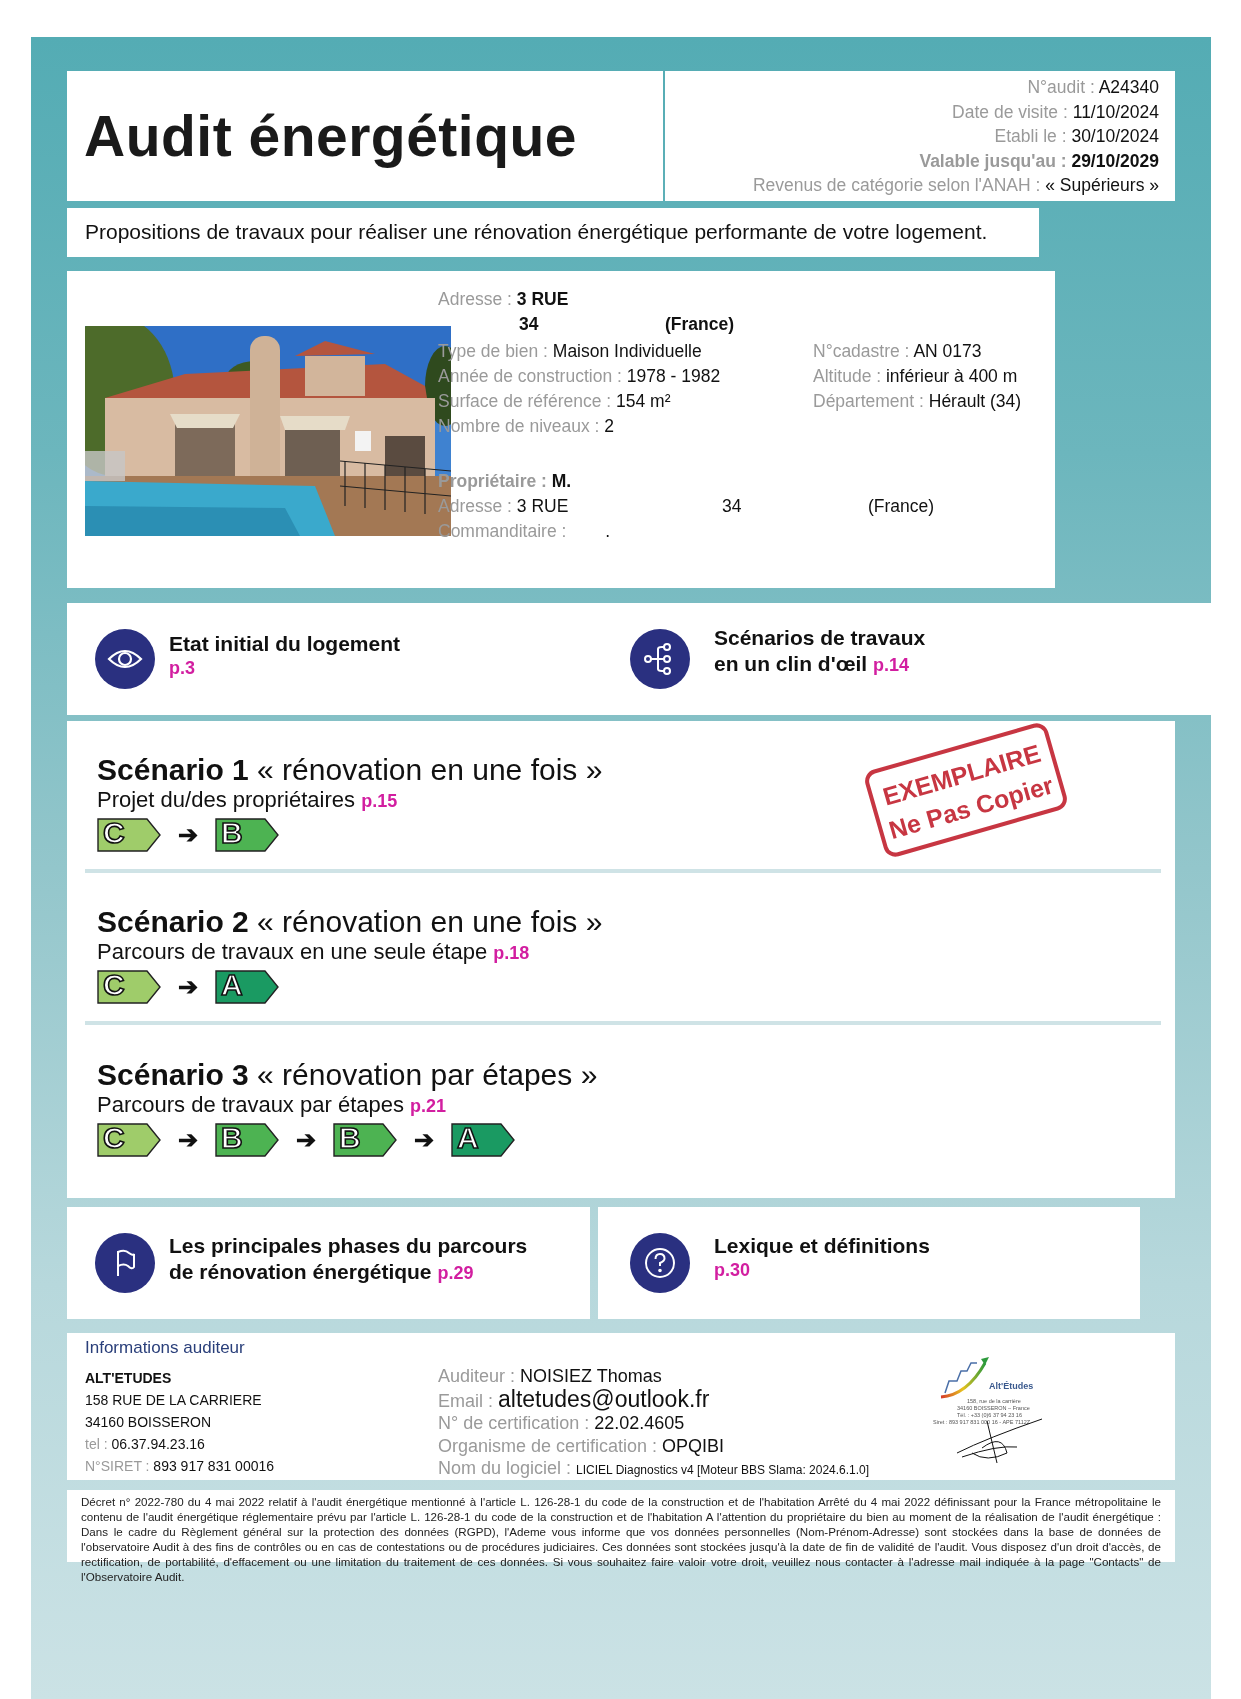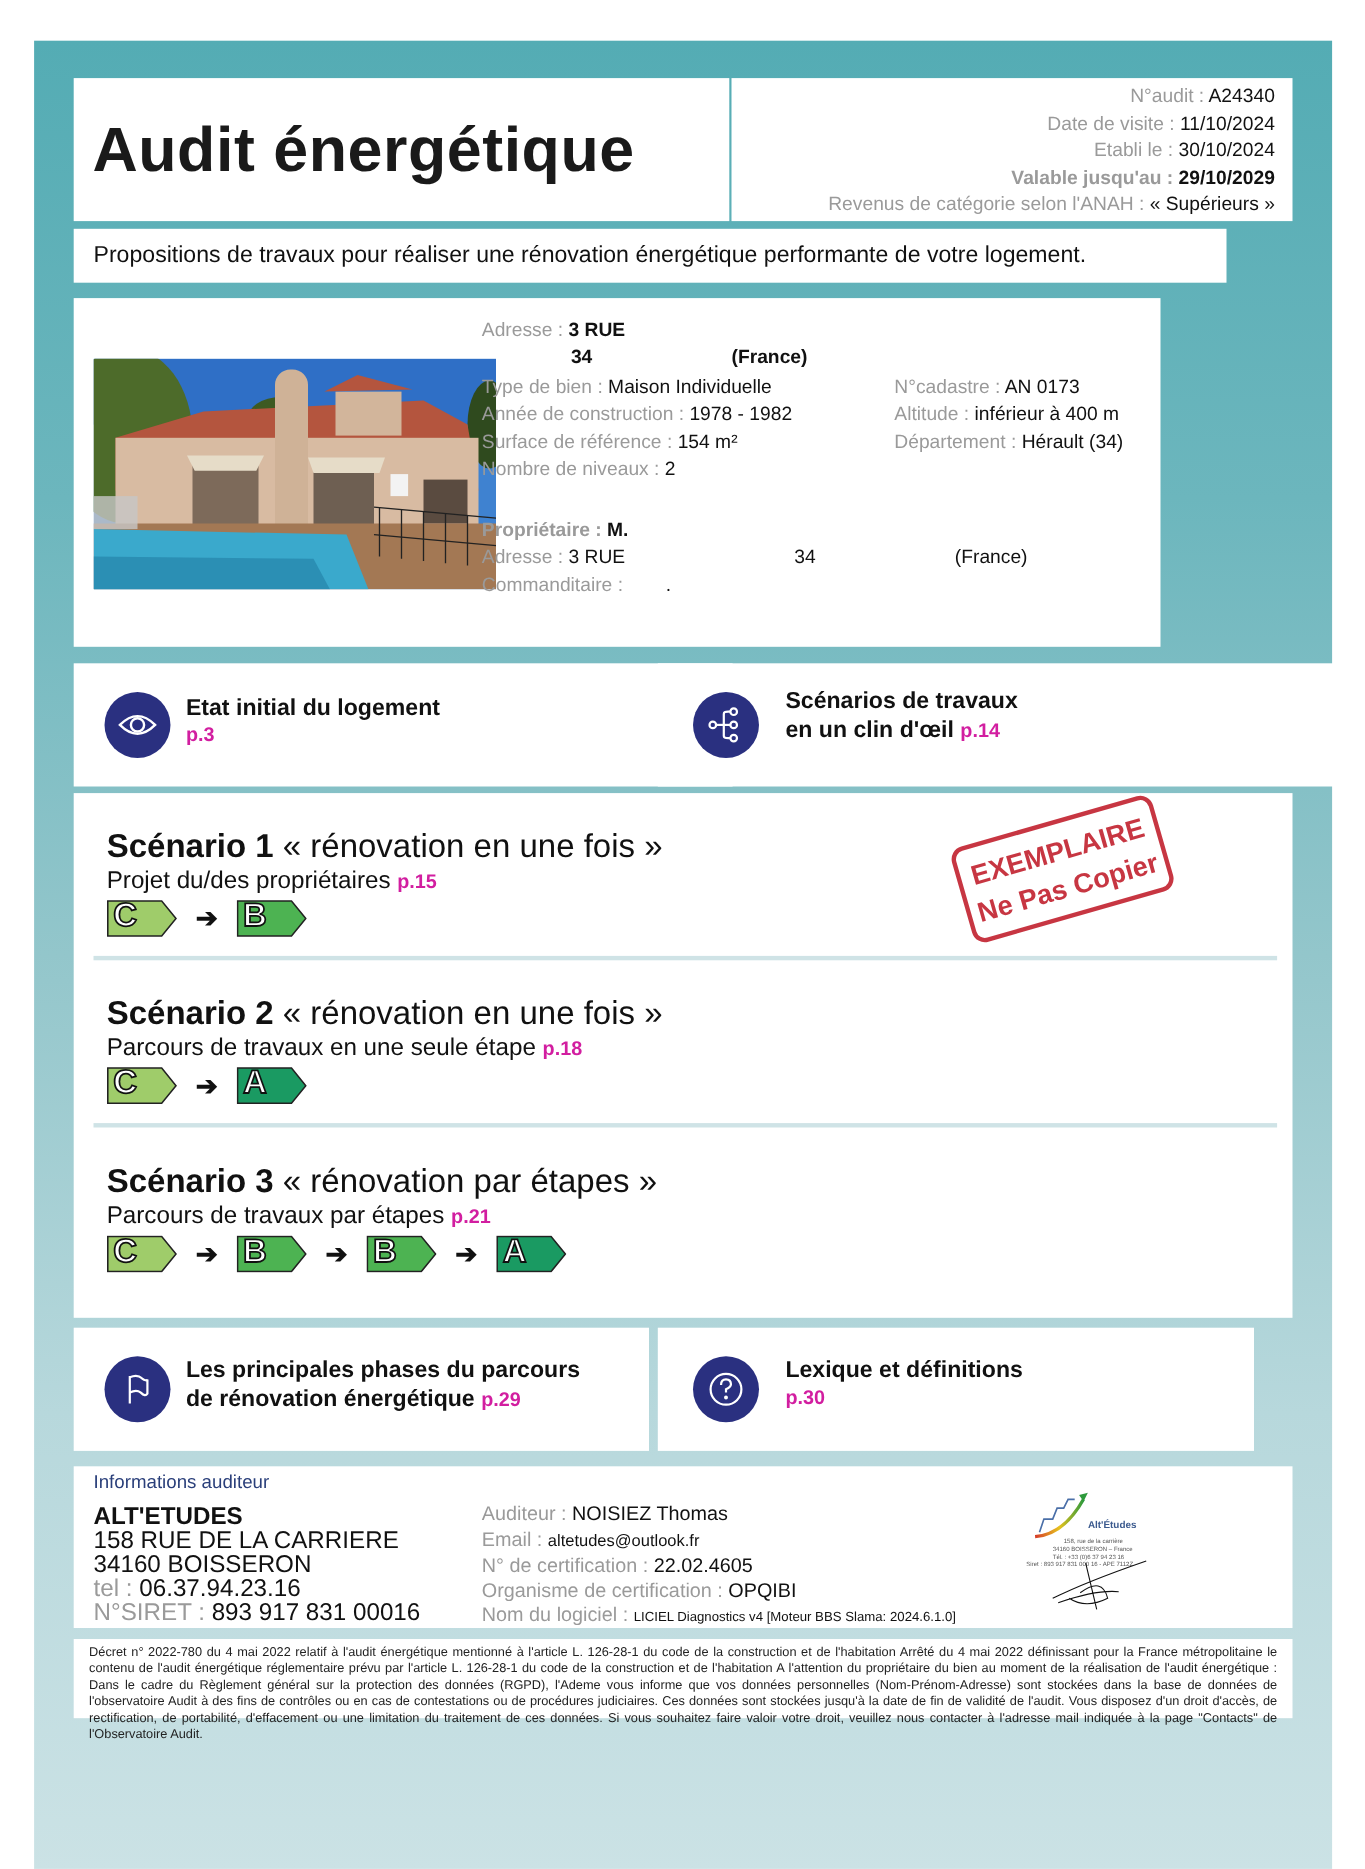--- a/index.html
+++ b/index.html
@@ -14,21 +14,21 @@
 
   
   .title-box { left: 36px; top: 34px; width: 596px; height: 130px; }
   .title-box h1 { position: absolute; left: 17px; top: 32px; font-size: 57px; font-weight: 700; color: #1a1a1a; letter-spacing: 0.5px; }
   .meta-box { left: 634px; top: 34px; width: 510px; height: 130px; text-align: right; padding: 4px 16px 0 0; }
   .meta-row { font-size: 17.5px; line-height: 24.5px; white-space: nowrap; }
   .lbl { color: #9a9a9a; }
   .val { color: #111; }
   .bold { font-weight: 700; }
 
-  .subtitle-box { left: 36px; top: 171px; width: 1048px; height: 49px; }
+  .subtitle-box { left: 36px; top: 171px; width: 972px; height: 49px; }
   .subtitle-box p { position: absolute; left: 18px; top: 12px; font-size: 21px; color: #111; white-space: nowrap; }
 
   
   .prop-box { left: 36px; top: 234px; width: 988px; height: 317px; }
   .photo { position: absolute; left: 18px; top: 55px; width: 366px; height: 210px; overflow: hidden; }
   .prop-text { position: absolute; font-size: 17.5px; line-height: 25px; white-space: nowrap; }
 
   
   .card { height: 112px; }
   .icon-circle { position: absolute; width: 60px; height: 60px; border-radius: 50%; background: #2a3080; display: flex; align-items: center; justify-content: center; }
@@ -47,21 +47,21 @@
   .cls span { position: absolute; left: 6px; top: -2px; font-size: 30px; font-weight: 700; color: #fff;
               -webkit-text-stroke: 1.6px #111; font-family: "Liberation Sans", sans-serif; }
   .arrow { width: 54px; text-align: center; font-size: 24px; font-weight: 700; color: #111; }
   .divider { position: absolute; left: 18px; width: 1076px; height: 4px; background: #cfe3e6; }
 
   .stamp { position: absolute; left: 804px; top: 24px; width: 190px; height: 90px; transform: rotate(-16deg); border: 4px solid #c2212e; border-radius: 12px; text-align: center; color: #c2212e; font-weight: 700; font-size: 25px; line-height: 34px; padding-top: 8px; opacity: 0.9; }
 
   
   .aud-box { left: 36px; top: 1296px; width: 1108px; height: 147px; }
   .aud-head { position: absolute; left: 18px; top: 5px; font-size: 17px; color: #2a3f7a; }
-  .aud-left { position: absolute; left: 18px; top: 34px; font-size: 22px; line-height: 22px; white-space: nowrap; }
+  .aud-left { position: absolute; left: 18px; top: 34px; font-size: 14px; line-height: 22px; white-space: nowrap; }
   .aud-mid { position: absolute; left: 371px; top: 32px; font-size: 18px; line-height: 22.5px; white-space: nowrap; }
   .logo-area { position: absolute; left: 860px; top: 20px; width: 130px; height: 120px; }
 
   .legal-box { left: 36px; top: 1453px; width: 1108px; height: 72px; }
   .legal-box p { position: absolute; left: 14px; top: 4px; right: 14px; font-size: 11.6px; line-height: 15px; color: #222; text-align: justify; }
 </style>
 </head>
 <body>
 
 <div class="frame">
@@ -288,21 +288,21 @@
     <div class="aud-head">Informations auditeur</div>
     <div class="aud-left">
       <div class="bold">ALT'ETUDES</div>
       <div>158 RUE DE LA CARRIERE</div>
       <div>34160 BOISSERON</div>
       <div><span class="lbl">tel : </span><span>06.37.94.23.16</span></div>
       <div><span class="lbl">N°SIRET : </span><span>893 917 831 00016</span></div>
     </div>
     <div class="aud-mid">
       <div><span class="lbl">Auditeur : </span><span>NOISIEZ Thomas</span></div>
-      <div><span class="lbl">Email : </span><span style="font-size:15px">altetudes@outlook.fr</span></div>
+      <div><span class="lbl">Email : </span><span style="font-size:23px">altetudes@outlook.fr</span></div>
       <div><span class="lbl">N° de certification : </span><span>22.02.4605</span></div>
       <div><span class="lbl">Organisme de certification : </span><span>OPQIBI</span></div>
       <div><span class="lbl">Nom du logiciel : </span><span style="font-size:12px">LICIEL Diagnostics v4 [Moteur BBS Slama: 2024.6.1.0]</span></div>
     </div>
     <div class="logo-area">
       <svg width="130" height="120" viewBox="0 0 130 120">
         <polyline points="18,40 22,28 30,28 34,18 40,18 44,10 50,10" fill="none" stroke="#4a6fa8" stroke-width="1.5"></polyline>
         <path d="M14 44 Q40 42 58 10" fill="none" stroke="url(#g)" stroke-width="3"></path>
         <defs>
             <linearGradient id="g" x1="0" x2="1">

